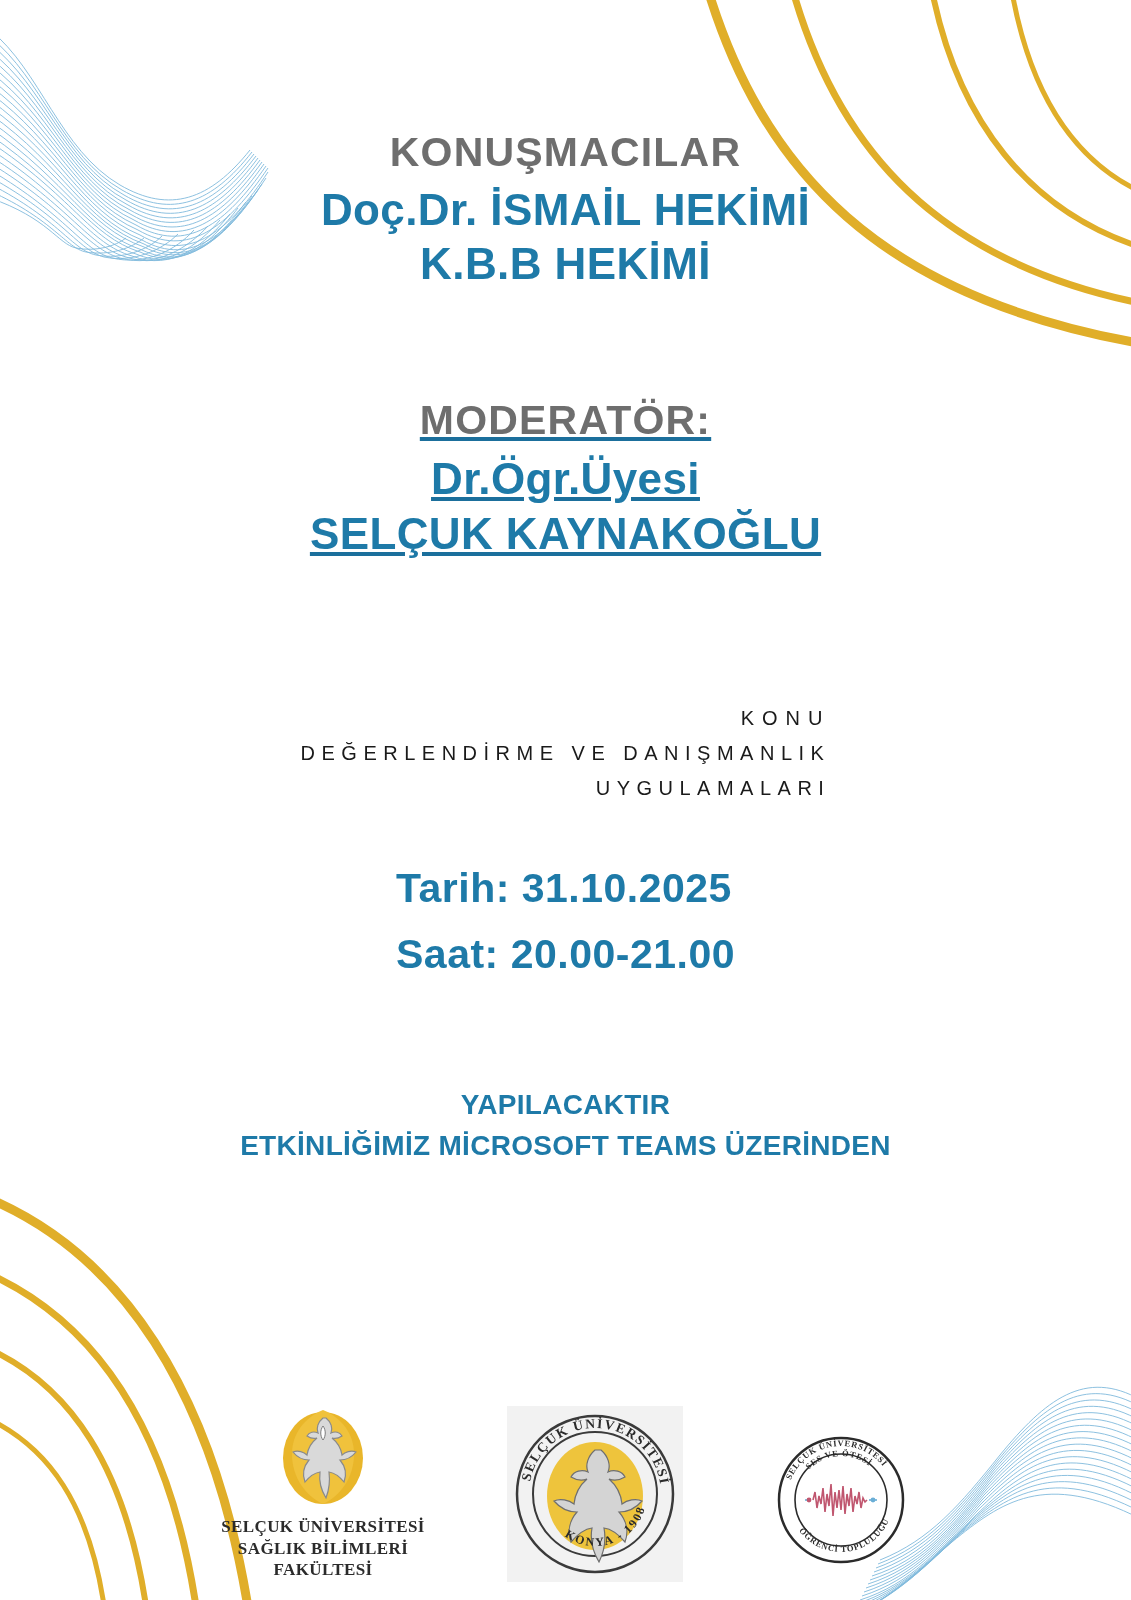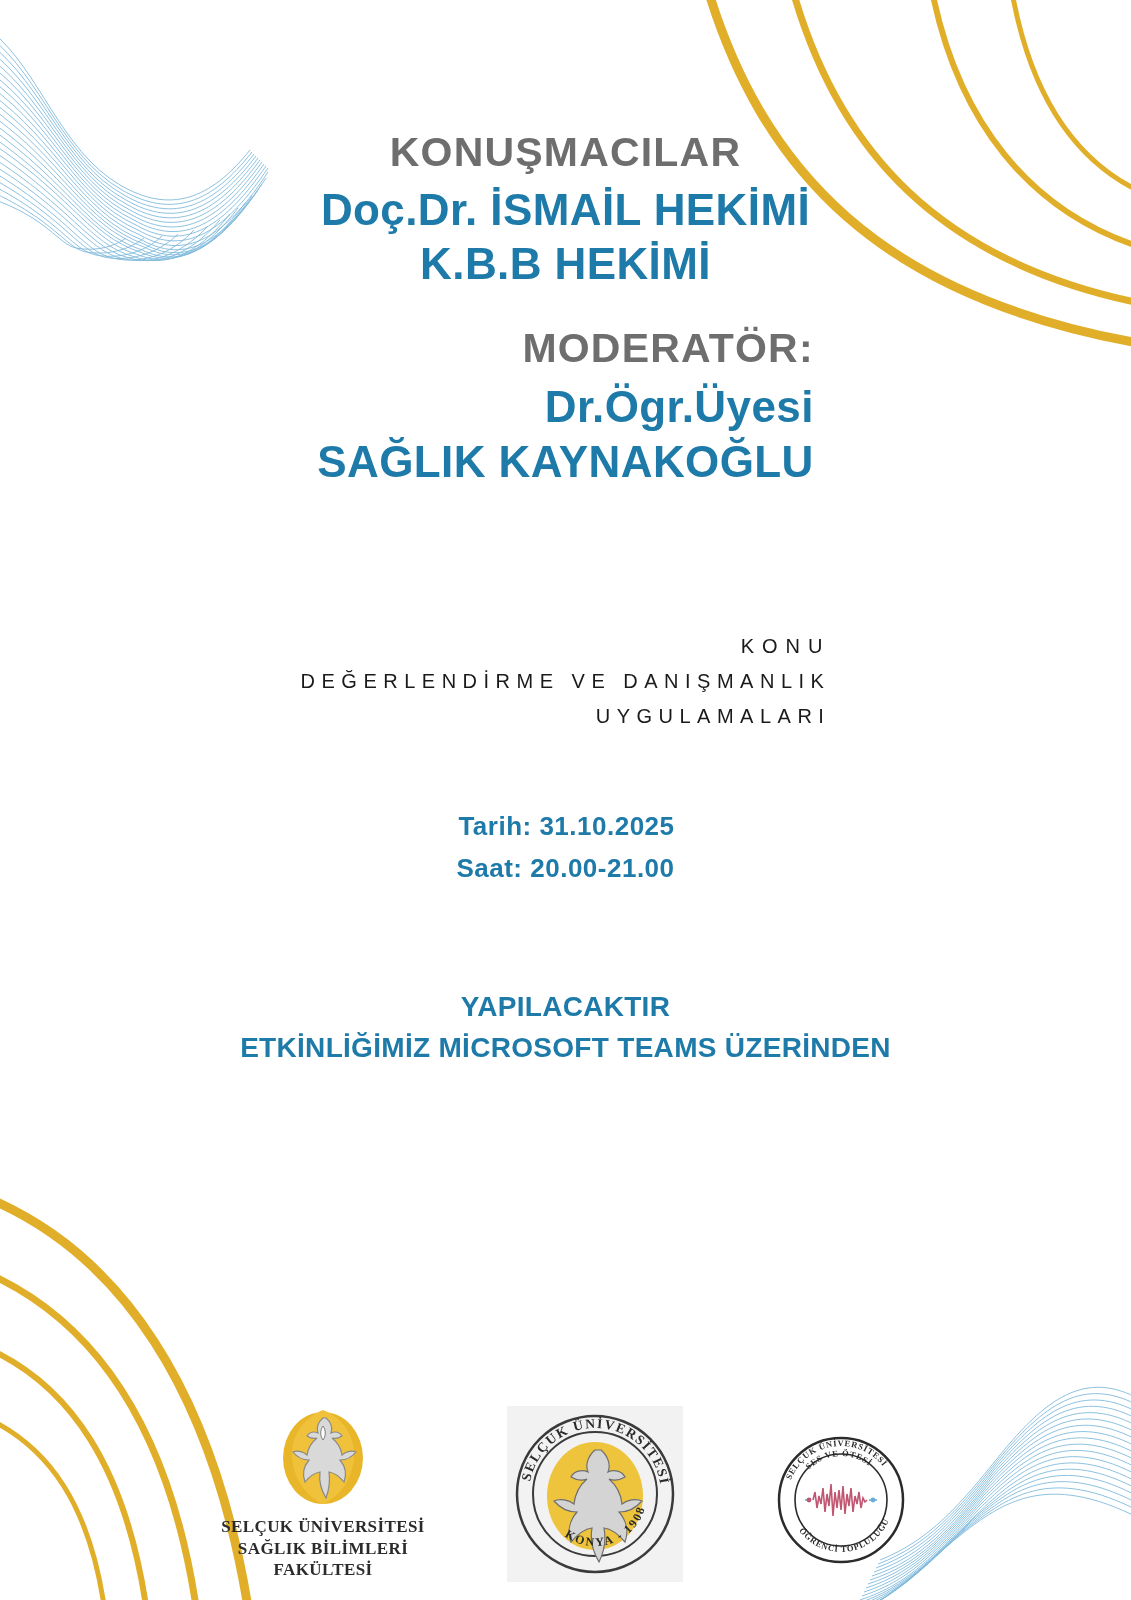--- a/index.html
+++ b/index.html
@@ -50,23 +50,24 @@
     font-size: 44px;
     font-weight: 700;
     letter-spacing: 0.4px;
     margin-top: 8px;
   }
   .name-blue.second-line {
     margin-top: 2px;
   }
 
   .moderator-block {
-    margin-top: 34px;
-    text-align: right;
+    margin-top: 106px;
+    text-align: center;
     line-height: 1.2;
+    text-decoration: underline;
   }
   .moderator-block .label-gray {
     font-size: 41px;
   }
   .moderator-block .name-blue {
     font-size: 44px;
   }
 
   .topic-block {
     margin-top: 140px;
@@ -75,24 +76,24 @@
     font-size: 20px;
     font-weight: 500;
     letter-spacing: 6.5px;
     line-height: 1.75;
   }
   .topic-block .topic-head {
     letter-spacing: 8px;
   }
 
   .datetime-block {
-    margin-top: 72px;
-    text-align: right;
+    margin-top: 50px;
+    text-align: left;
     color: #1e7aa8;
-    font-size: 26px;
+    font-size: 41px;
     font-weight: 700;
     line-height: 1.6;
     letter-spacing: 0.5px;
   }
 
   .platform-block {
     margin-top: 98px;
     text-align: center;
     color: #1e7aa8;
     font-size: 28px;
@@ -224,21 +225,21 @@
 
   <div class="speakers-block">
     <div class="label-gray">KONUŞMACILAR</div>
     <div class="name-blue">Doç.Dr. İSMAİL HEKİMİ</div>
     <div class="name-blue second-line">K.B.B HEKİMİ</div>
   </div>
 
   <div class="moderator-block">
     <div class="label-gray">MODERATÖR:</div>
     <div class="name-blue">Dr.Ögr.Üyesi</div>
-    <div class="name-blue second-line">SAĞLIK KAYNAKOĞLU</div>
+    <div class="name-blue second-line">SELÇUK KAYNAKOĞLU</div>
   </div>
 
   <div class="topic-block">
     <div class="topic-head">KONU</div>
     <div>DEĞERLENDİRME VE DANIŞMANLIK</div>
     <div>UYGULAMALARI</div>
   </div>
 
   <div class="datetime-block">
     <div>Tarih:  31.10.2025</div>

